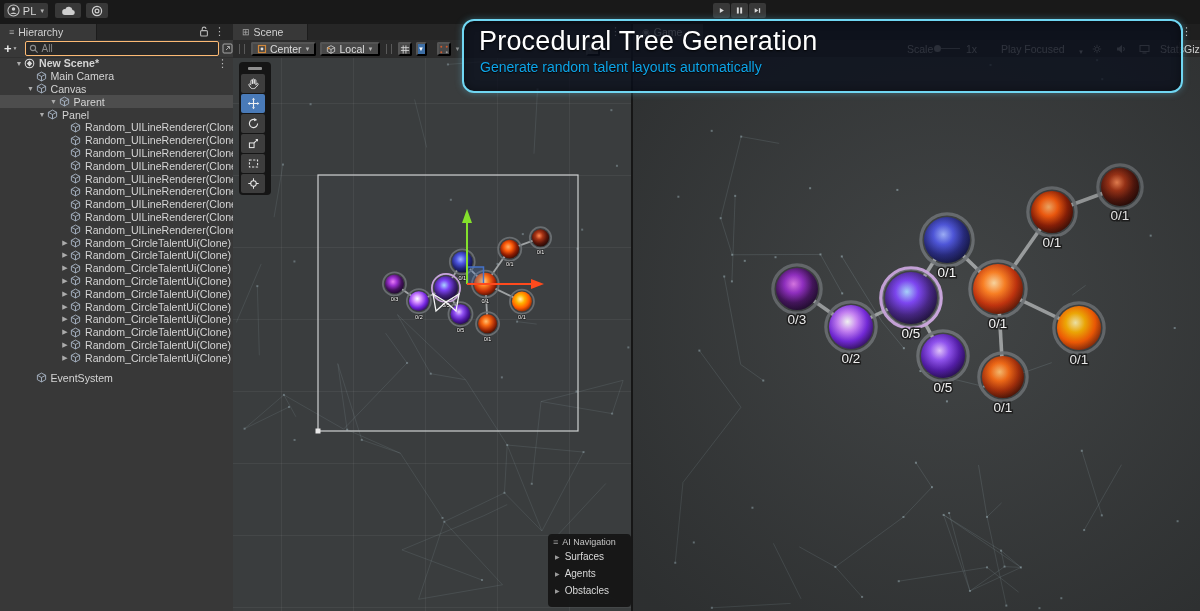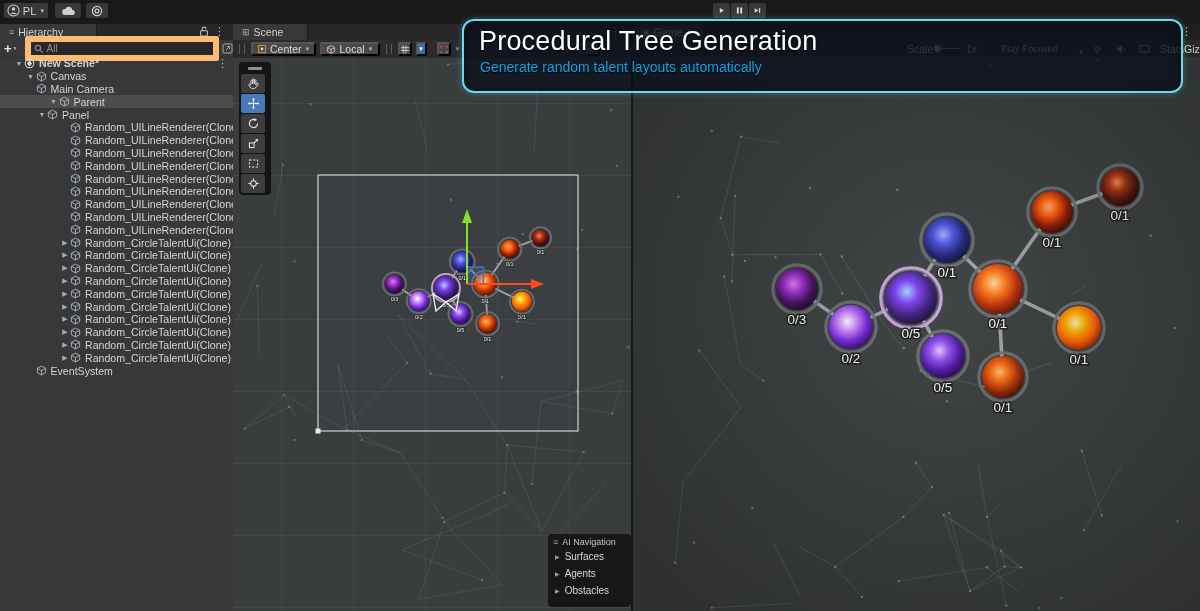--- a/index.html
+++ b/index.html
@@ -21,21 +21,21 @@
   .tab{position:absolute;left:0;top:0;height:16px;background:#383838;color:#d2d2d2;font-size:10.5px;
        display:flex;align-items:center;gap:4px;padding:0 9px;border-right:1px solid #1c1c1c;}
   .tab .ticon{font-size:9px;color:#a9a9a9;}
 
   
   #hierarchy{left:0;width:233px;border-right:2px solid #161616;}
   .searchrow{position:absolute;left:0;top:16px;right:0;height:17px;background:#383838;
              border-bottom:1px solid #303030;display:flex;align-items:center;}
   .plusbtn{margin-left:4px;color:#e8e8e8;font-size:13px;font-weight:bold;display:flex;align-items:center;gap:1px;}
   .plusbtn .dd{font-size:5px;}
-  .searchbox{margin-left:7px;width:186px;height:13px;background:#282828;border:6px solid #fdba74;border-radius:2px;
+  .searchbox{margin-left:7px;width:186px;height:13px;background:#282828;border:1px solid #fdba74;border-radius:2px;
              display:flex;align-items:center;color:#8b8b8b;font-size:10px;padding:0 3px;gap:3px;}
   .search-win{margin-left:3px;}
   #tree{position:absolute;left:0;top:33px;right:0;bottom:0;overflow:hidden;}
   .trow{height:12.8px;display:flex;align-items:center;font-size:10.6px;color:#d4d4d4;position:relative;white-space:nowrap;}
   .trow.sel{background:#4d4d4d;}
   .trow .arr{width:10px;font-size:7px;color:#ababab;text-align:center;flex:none;}
   .trow .ico{flex:none;margin-right:4px;display:flex;}
   .trow .kb{position:absolute;right:5px;color:#bdbdbd;font-size:11px;}
 
   
@@ -187,38 +187,38 @@
           <span class="ico">
             <svg width="11" height="11" viewBox="0 0 12 12">
               <circle cx="6" cy="6" r="4.7" fill="none" stroke="#dcdcdc" stroke-width="1.1"></circle>
               <path d="M6 2.7 8.9 6 6 9.3 3.1 6Z" fill="#dcdcdc"></path>
             </svg>
           </span>
           <span style="font-weight: bold; text-align: center;">New Scene*</span>
           <span class="kb">⋮</span>
         </div>
         <div class="trow" style="padding-left: 25.5px;">
+          <span class="arr"></span>
+          <span class="ico">
+            <svg width="11" height="11" viewBox="0 0 12 12">
+              <path d="M6 1.2 10.5 3.6v4.8L6 10.8 1.5 8.4V3.6Z" fill="none" stroke="#a8b6c6" stroke-width="1"></path>
+              <path d="M1.5 3.6 6 6l4.5-2.4M6 6v4.8" stroke="#a8b6c6" fill="none" stroke-width="1"></path>
+            </svg>
+          </span>
+          <span>Main Camera</span>
+        </div>
+        <div class="trow" style="padding-left: 25.5px;">
           <span class="arr">▼</span>
           <span class="ico">
             <svg width="11" height="11" viewBox="0 0 12 12">
               <path d="M6 1.2 10.5 3.6v4.8L6 10.8 1.5 8.4V3.6Z" fill="none" stroke="#a8b6c6" stroke-width="1"></path>
               <path d="M1.5 3.6 6 6l4.5-2.4M6 6v4.8" stroke="#a8b6c6" fill="none" stroke-width="1"></path>
             </svg>
           </span>
           <span>Canvas</span>
-        </div>
-        <div class="trow" style="padding-left: 25.5px;">
-          <span class="arr"></span>
-          <span class="ico">
-            <svg width="11" height="11" viewBox="0 0 12 12">
-              <path d="M6 1.2 10.5 3.6v4.8L6 10.8 1.5 8.4V3.6Z" fill="none" stroke="#a8b6c6" stroke-width="1"></path>
-              <path d="M1.5 3.6 6 6l4.5-2.4M6 6v4.8" stroke="#a8b6c6" fill="none" stroke-width="1"></path>
-            </svg>
-          </span>
-          <span>Main Camera</span>
         </div>
         <div class="trow sel" style="padding-left: 48.5px;">
           <span class="arr">▼</span>
           <span class="ico">
             <svg width="11" height="11" viewBox="0 0 12 12">
               <path d="M6 1.2 10.5 3.6v4.8L6 10.8 1.5 8.4V3.6Z" fill="none" stroke="#a8b6c6" stroke-width="1"></path>
               <path d="M1.5 3.6 6 6l4.5-2.4M6 6v4.8" stroke="#a8b6c6" fill="none" stroke-width="1"></path>
             </svg>
           </span>
           <span>Parent</span>
@@ -416,21 +416,21 @@
         <div class="trow" style="padding-left: 60px;">
           <span class="arr">▶</span>
           <span class="ico">
             <svg width="11" height="11" viewBox="0 0 12 12">
               <path d="M6 1.2 10.5 3.6v4.8L6 10.8 1.5 8.4V3.6Z" fill="none" stroke="#a8b6c6" stroke-width="1"></path>
               <path d="M1.5 3.6 6 6l4.5-2.4M6 6v4.8" stroke="#a8b6c6" fill="none" stroke-width="1"></path>
             </svg>
           </span>
           <span>Random_CircleTalentUi(Clone)</span>
         </div>
-        <div class="trow" style="padding-left: 25.5px;">
+        <div class="trow" style="padding-left: 25.5px; margin-top: 7px;">
           <span class="arr"></span>
           <span class="ico">
             <svg width="11" height="11" viewBox="0 0 12 12">
               <path d="M6 1.2 10.5 3.6v4.8L6 10.8 1.5 8.4V3.6Z" fill="none" stroke="#a8b6c6" stroke-width="1"></path>
               <path d="M1.5 3.6 6 6l4.5-2.4M6 6v4.8" stroke="#a8b6c6" fill="none" stroke-width="1"></path>
             </svg>
           </span>
           <span>EventSystem</span>
         </div>
       </div>
@@ -781,21 +781,21 @@
       <span class="kebab" style="position:absolute;right:8px;top:2px;">⋮</span>
     </div>
     <div class="game-toolbar">
       <span class="gt" style="left:274px;">Scale</span>
       <span class="gt" style="left:301px;">
         <span class="slider-track">
             <span class="slider-knob"></span>
           </span>
       </span>
       <span class="gt" style="left:333px;">1x</span>
-      <span class="gt" style="left:368px;font-family:Liberation Serif, serif;">
+      <span class="gt" style="left:368px;">
         <span>Play Focused</span>
       </span>
       <span class="gt dd" style="left:445px;top:5px;">▼</span>
       <span class="gt" style="left:459px;">
         <svg width="10" height="10" viewBox="0 0 10 10">
             <circle cx="5" cy="5" r="2" fill="none" stroke="#9c9c9c" stroke-width="1"></circle>
             <path d="M5 .8v1.6M5 7.6v1.6M.8 5h1.6M7.6 5h1.6M2 2l1.1 1.1M6.9 6.9 8 8M8 2 6.9 3.1M3.1 6.9 2 8" stroke="#9c9c9c" stroke-width=".9"></path>
           </svg>
       </span>
       <span class="gt" style="left:483px;">

